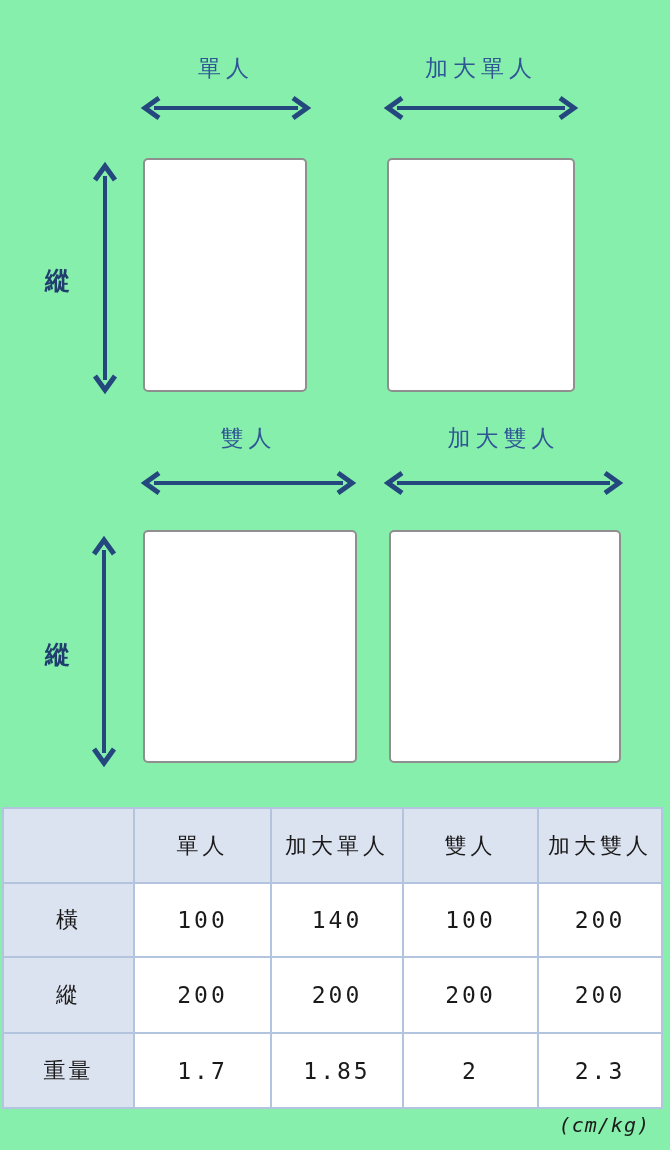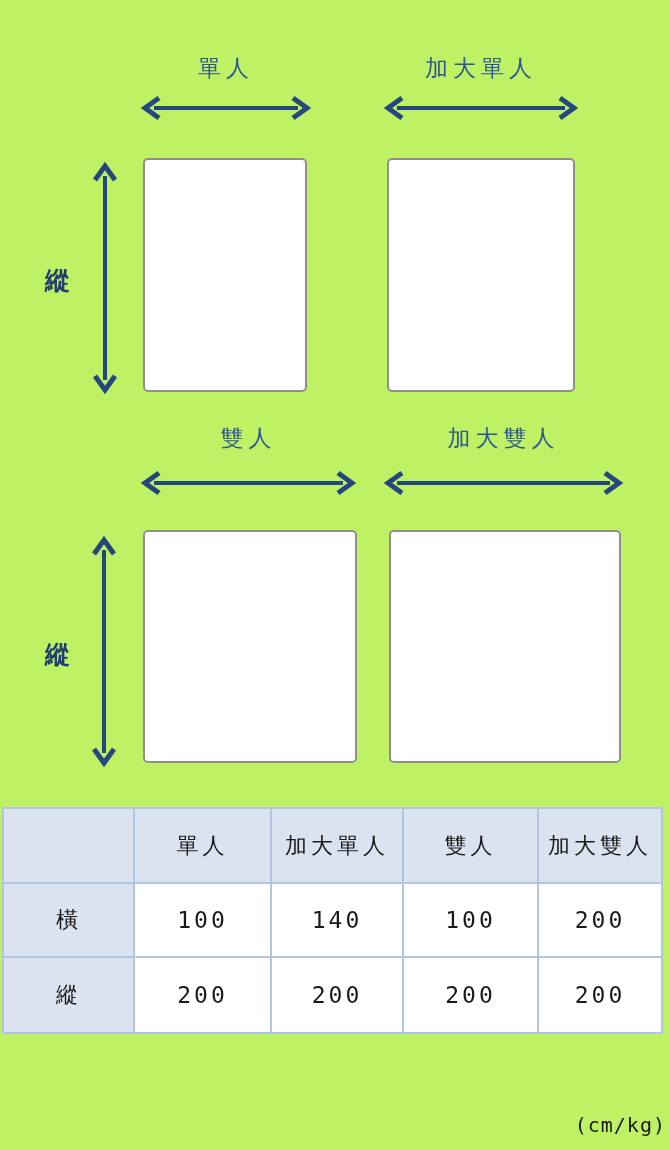--- a/index.html
+++ b/index.html
@@ -1,17 +1,17 @@
 <!DOCTYPE html>
 <html><head>
 <meta charset="utf-8">
 <style>
   html,body{margin:0;padding:0;background:#ffffff;}
   #stage{
-    position:relative;width:670px;height:1150px;background:#bef264;overflow:hidden;
+    position:relative;width:670px;height:1150px;background:#86efac;overflow:hidden;
     font-family:"Liberation Sans","DejaVu Sans",sans-serif;color:#1a1a1a;
   }
   .abs{position:absolute;}
   .size-label{
     font-size:23px;letter-spacing:5px;color:#2F5795;text-align:center;
     white-space:nowrap;
   }
   .axis-label{
     font-size:25px;font-weight:700;color:#1F3E6E;letter-spacing:1px;
   }
@@ -112,18 +112,25 @@
       <td class="num-cell">100</td>
       <td class="num-cell">200</td>
     </tr>
     <tr style="height:76px">
       <td class="rowhead-cell">縱</td>
       <td class="num-cell">200</td>
       <td class="num-cell">200</td>
       <td class="num-cell">200</td>
       <td class="num-cell">200</td>
     </tr>
+    <tr style="height:75px">
+      <td class="rowhead-cell">重量</td>
+      <td class="num-cell">1.7</td>
+      <td class="num-cell">1.85</td>
+      <td class="num-cell">2</td>
+      <td class="num-cell">2.3</td>
+    </tr>
   </tbody>
     </table>
 
-  <div class="abs unit-note" style="right:4px;top:1113px;width:200px;">(cm/kg)</div>
+  <div class="abs unit-note" style="right:20px;top:1113px;width:200px;font-style:italic;">(cm/kg)</div>
 
 </div>
 
 </body></html>

